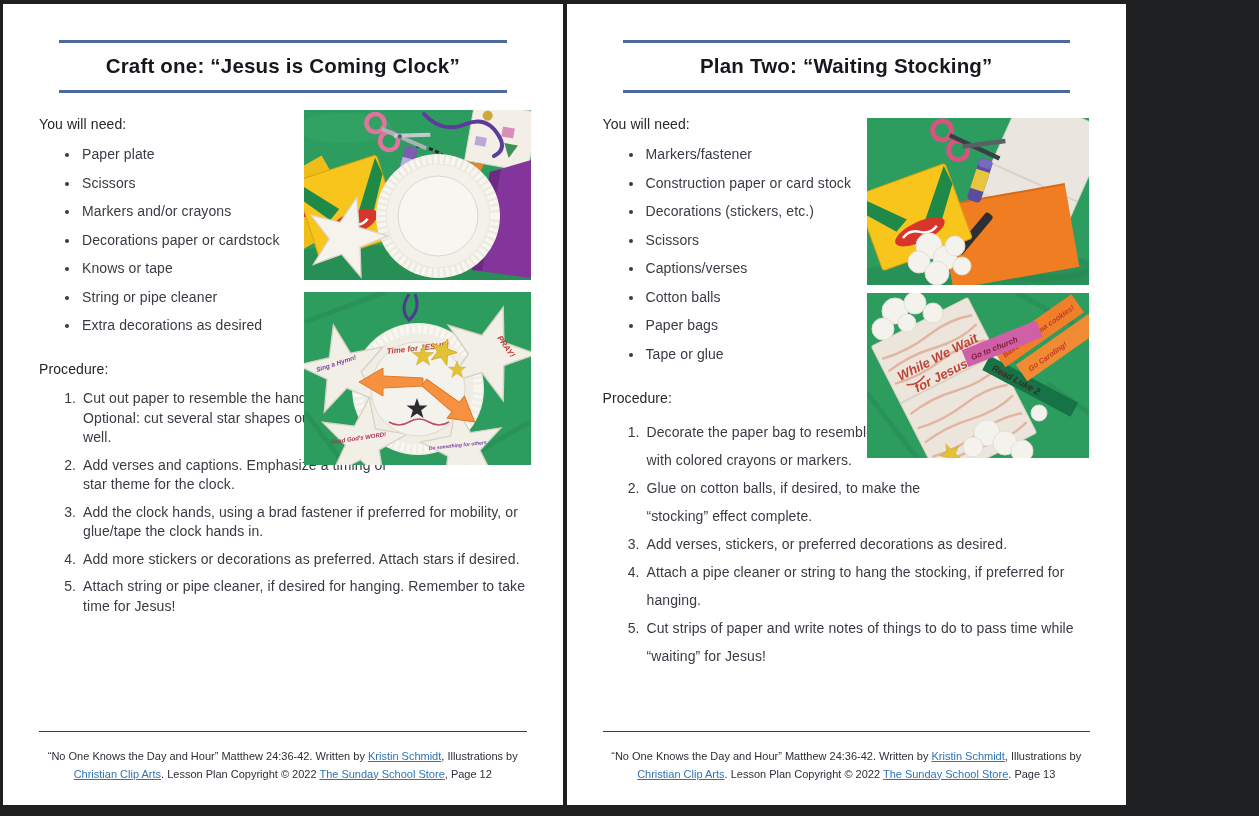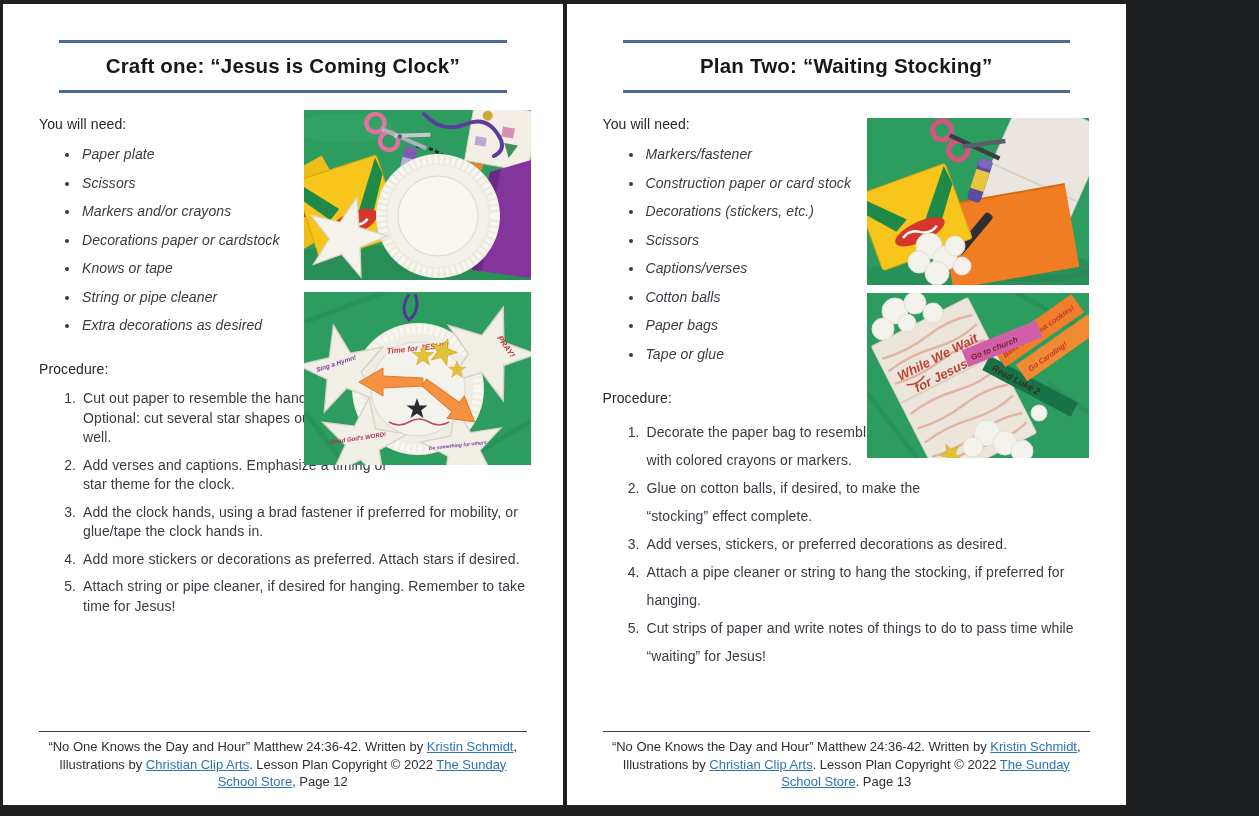--- a/index.html
+++ b/index.html
@@ -17,38 +17,38 @@
   .title-block { margin:36px 56px 0 56px; }
   .accent-rule { height:3px; background:#4e6a9b; }
   .page-title {
     margin:0; padding:11px 0 12px 0; text-align:center;
     font-size:20.5px; font-weight:bold; color:#17171d; letter-spacing:.2px;
   }
   .content { padding:0 36px; font-size:14px; letter-spacing:.1px; }
   .need-label, .proc-label { font-weight:normal; color:#26262e; font-size:14px; }
   .need-label { margin:23px 0 0 0; }
   .proc-label { margin:28px 0 0 0; }
-  ul.need-list { list-style:disc; margin:14px 0 0 0; padding:0 0 0 41px;font-style:italic; }
+  ul.need-list { list-style:disc; margin:14px 0 0 0; padding:0 0 0 41px; }
   ul.need-list li { margin:0 0 12.5px 0; line-height:16px; padding-left:2px; }
   ol.proc-list { margin:12px 0 0 0; padding:0 0 0 41px; }
   ol.proc-list li { padding-left:3px; }
   .p1 ol.proc-list li { line-height:19.5px; margin-bottom:8px; }
   .p1 ol.proc-list li.narrow { max-width:312px; }
   .p2 ol.proc-list li { line-height:28px; margin-bottom:0; }
   .p2 ol.proc-list li.narrow { max-width:301px; }
   .photo { position:absolute; overflow:hidden; background:#2d9c5f; }
   .photo svg { display:block; }
   .p1 .photo-supplies { top:106px; right:32px; width:227px; height:170px; }
   .p1 .photo-finished { top:288px; right:32px; width:227px; height:173px; }
   .p2 .photo-supplies { top:114px; right:37px; width:222px; height:167px; }
   .p2 .photo-finished { top:289px; right:37px; width:222px; height:165px; }
   .footer {
     position:absolute; left:36px; right:36px; top:727px;
-    border-top:1px solid #3c3c44; padding-top:6px;
-    text-align:center; font-size:13px; line-height:17.5px; color:#2e2e38;
+    border-top:1px solid #3c3c44; padding-top:16px;
+    text-align:center; font-size:11px; line-height:17.5px; color:#2e2e38;
   }
   .footer a { color:#2e74b5; text-decoration:underline; cursor:pointer; }
   .hand { font-style:italic; font-weight:bold; }
 </style>
 </head>
 <body>
 
 <div class="canvas">
 
   <section class="page p1">

